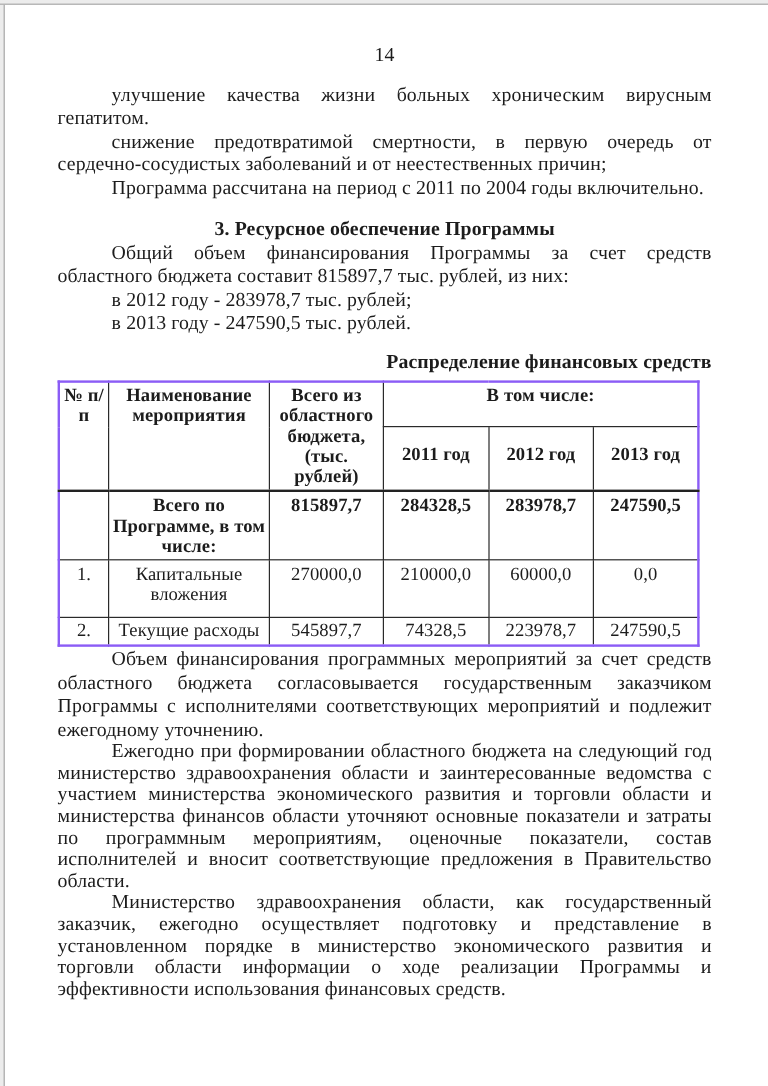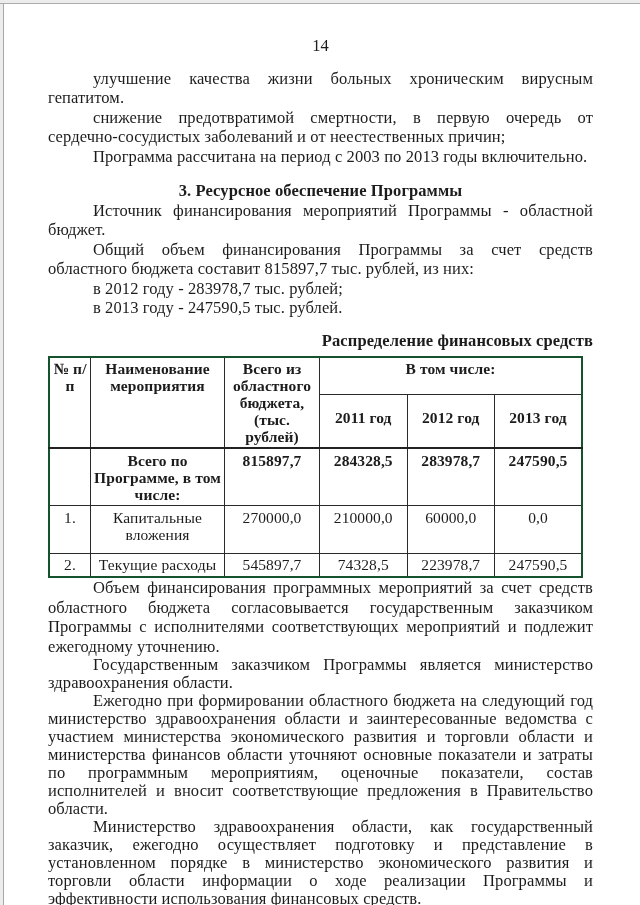--- a/index.html
+++ b/index.html
@@ -64,21 +64,21 @@
     line-height: 17px;
     margin: 0;
   }
   table.fin th, table.fin td {
     border: 1px solid #2a2a2a;
     padding: 2px 3px;
     text-align: center;
     vertical-align: top;
     overflow: hidden;
   }
-  table.fin { border: 2px solid #14532d; }
+  table.fin { border: 2px solid #8b5cf6; }
   table.fin thead th { font-weight: bold; }
   table.fin tbody tr:first-child td { border-top: 2px solid #222; }
   .col-num   { width: 34px; }
   .col-name  { width: 127px; }
   .col-total { width: 88px; }
   .col-y1    { width: 96px; }
   .col-y2    { width: 83px; }
   .col-y3    { width: 82px; }
   tr.years-row th { height: 36px; padding-top: 14px; }
   tr.total-row td { font-weight: bold; height: 33px; padding-top: 3px; }
@@ -94,24 +94,23 @@
 <div class="page">
   <div class="edge-left"></div>
   <div class="edge-top"></div>
 
   <div class="content">
 
     <div class="page-number">14</div>
 
     <p class="para">улучшение качества жизни больных хроническим вирусным гепатитом.</p>
     <p class="para">снижение предотвратимой смертности, в первую очередь от сердечно-сосудистых заболеваний и от неестественных причин;</p>
-    <p class="para">Программа рассчитана на период с 2003 по 2013 годы включительно.</p>
+    <p class="para">Программа рассчитана на период с 2011 по 2004 годы включительно.</p>
 
     <div class="heading">3. Ресурсное обеспечение Программы</div>
-    <p class="para">Источник финансирования мероприятий Программы - областной бюджет.</p>
     <p class="para">Общий объем финансирования Программы за счет средств областного бюджета составит 815897,7 тыс. рублей, из них:</p>
     <p class="para">в 2012 году - 283978,7 тыс. рублей;</p>
     <p class="para">в 2013 году - 247590,5 тыс. рублей.</p>
 
     <div class="table-title">Распределение финансовых средств</div>
 
     <table class="fin">
       <thead>
         <tr>
           <th class="col-num" rowspan="2">№ п/п</th>
@@ -149,20 +148,19 @@
           <td>74328,5</td>
           <td>223978,7</td>
           <td>247590,5</td>
         </tr>
       </tbody>
     </table>
 
     <p class="para after-table">Объем финансирования программных мероприятий за счет средств областного бюджета согласовывается государственным заказчиком Программы с исполнителями соответствующих мероприятий и подлежит ежегодному уточнению.</p>
 
     <div class="section4">
-      <p class="para">Государственным заказчиком Программы является министерство здравоохранения области.</p>
       <p class="para">Ежегодно при формировании областного бюджета на следующий год министерство здравоохранения области и заинтересованные ведомства с участием министерства экономического развития и торговли области и министерства финансов области уточняют основные показатели и затраты по программным мероприятиям, оценочные показатели, состав исполнителей и вносит соответствующие предложения в Правительство области.</p>
       <p class="para">Министерство здравоохранения области, как государственный заказчик, ежегодно осуществляет подготовку и представление в установленном порядке в министерство экономического развития и торговли области информации о ходе реализации Программы и эффективности использования финансовых средств.</p>
 
     </div>
 
   </div>
 </div>
 
 </body></html>

